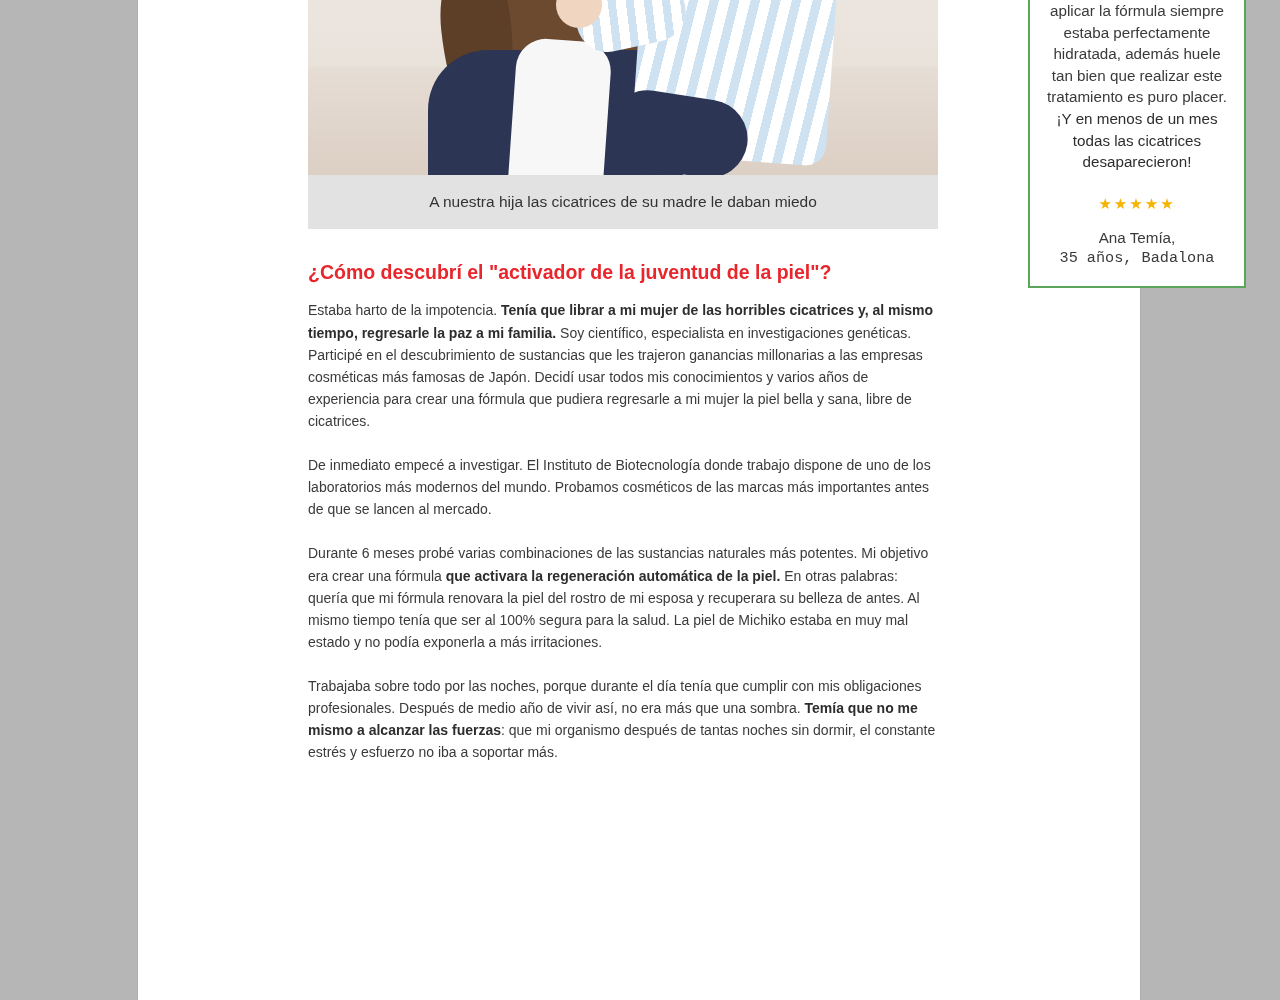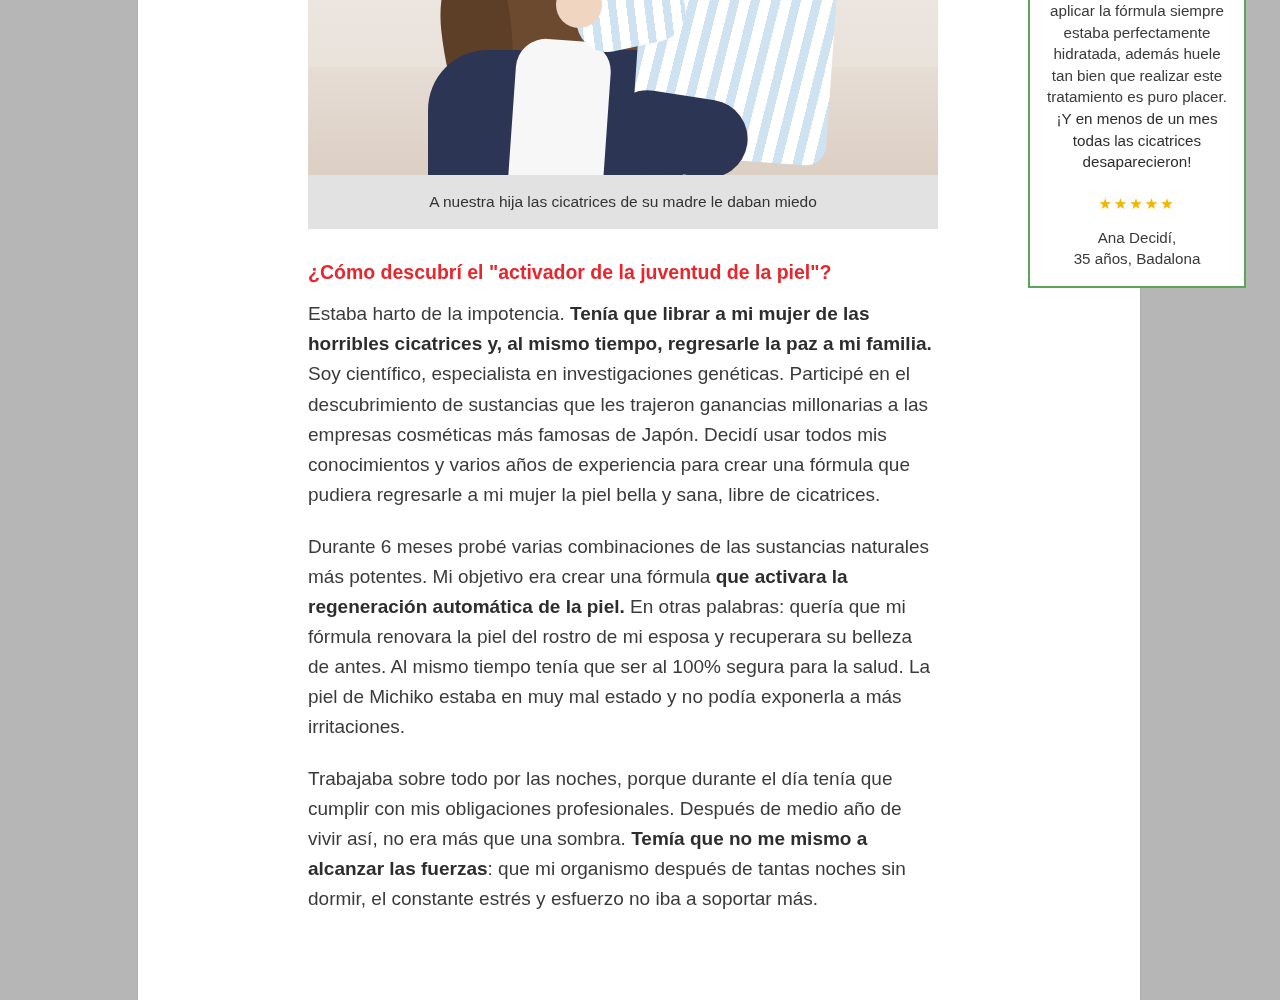--- a/index.html
+++ b/index.html
@@ -151,21 +151,21 @@
   }
   h2.section-title {
     color: #e8262b;
     font-size: 19.5px;
     font-weight: bold;
     margin: 30px 0 14px 0;
     line-height: 1.35;
   }
   p.body-text {
     color: #3a3a3a;
-    font-size: 19px;
+    font-size: 14px;
     line-height: 1.58;
     margin: 0 0 22px 0;
   }
   p.body-text b { color: #2d2d2d; font-weight: bold; }
 
   
   .testimonial {
     position: absolute;
     left: 890px;
     top: -322px;
@@ -192,20 +192,21 @@
   }
   .t-name {
     color: #3a3a3a;
     font-size: 15.5px;
     margin: 0 0 28px 0;
   }
   .t-meta {
     color: #3a3a3a;
     font-size: 15.5px;
     margin: 0;
+    font-family: Liberation Mono, monospace;
   }
 </style>
 </head>
 <body>
 
 <div class="page">
   <div class="content-sheet">
 
     <div class="article">
 
@@ -226,35 +227,38 @@
         </div>
         <figcaption class="caption">A nuestra hija las cicatrices de su madre le daban miedo</figcaption>
       </figure>
 
       <h2 class="section-title">¿Cómo descubrí el "activador de la juventud de la piel"?</h2>
 
       <p class="body-text">
         <span>Estaba harto de la impotencia. </span><b>Tenía que librar a mi mujer de las horribles cicatrices y, al mismo tiempo, regresarle la paz a mi familia.</b><span> Soy científico, especialista en investigaciones genéticas. Participé en el descubrimiento de sustancias que les trajeron ganancias millonarias a las empresas cosméticas más famosas de Japón. Decidí usar todos mis conocimientos y varios años de experiencia para crear una fórmula que pudiera regresarle a mi mujer la piel bella y sana, libre de cicatrices.</span>
       </p>
 
+      <p class="body-text">
+        <span>De inmediato empecé a investigar. El Instituto de Biotecnología donde trabajo dispone de uno de los laboratorios más modernos del mundo. Probamos cosméticos de las marcas más importantes antes de que se lancen al mercado.</span>
+      </p>
 
       <p class="body-text">
         <span>Durante 6 meses probé varias combinaciones de las sustancias naturales más potentes. Mi objetivo era crear una fórmula </span><b>que activara la regeneración automática de la piel.</b><span> En otras palabras: quería que mi fórmula renovara la piel del rostro de mi esposa y recuperara su belleza de antes. Al mismo tiempo tenía que ser al 100% segura para la salud. La piel de Michiko estaba en muy mal estado y no podía exponerla a más irritaciones.</span>
       </p>
 
       <p class="body-text">
         <span>Trabajaba sobre todo por las noches, porque durante el día tenía que cumplir con mis obligaciones profesionales. Después de medio año de vivir así, no era más que una sombra. </span><b>Temía que no me mismo a alcanzar las fuerzas</b><span>: que mi organismo después de tantas noches sin dormir, el constante estrés y esfuerzo no iba a soportar más.</span>
       </p>
 
 
     </div>
 
     <aside class="testimonial">
       <p>
         <span>o un gel tiene los ingredientes malos, de inmediato se vuelve roja, áspera y seca. Usé Carattia Serum AP para eliminar las cicatrices de acné que hacían que mi cara se viera muy fea. Tenía miedo, porque como se trata de una fórmula tan potente que elimina cicatrices, también podría irritar la piel. ¡Pero nada de eso! Mi piel después de aplicar la fórmula siempre estaba perfectamente hidratada, además huele tan bien que realizar este tratamiento es puro placer. </span><b>¡Y en menos de un mes todas las cicatrices desaparecieron!</b>
       </p>
       <div class="stars">★★★★★</div>
-      <p class="t-name">Ana Decidí,</p>
+      <p class="t-name">Ana Temía,</p>
       <p class="t-meta">35 años, Badalona</p>
     </aside>
 
   </div>
 </div>
 
 </body></html>

